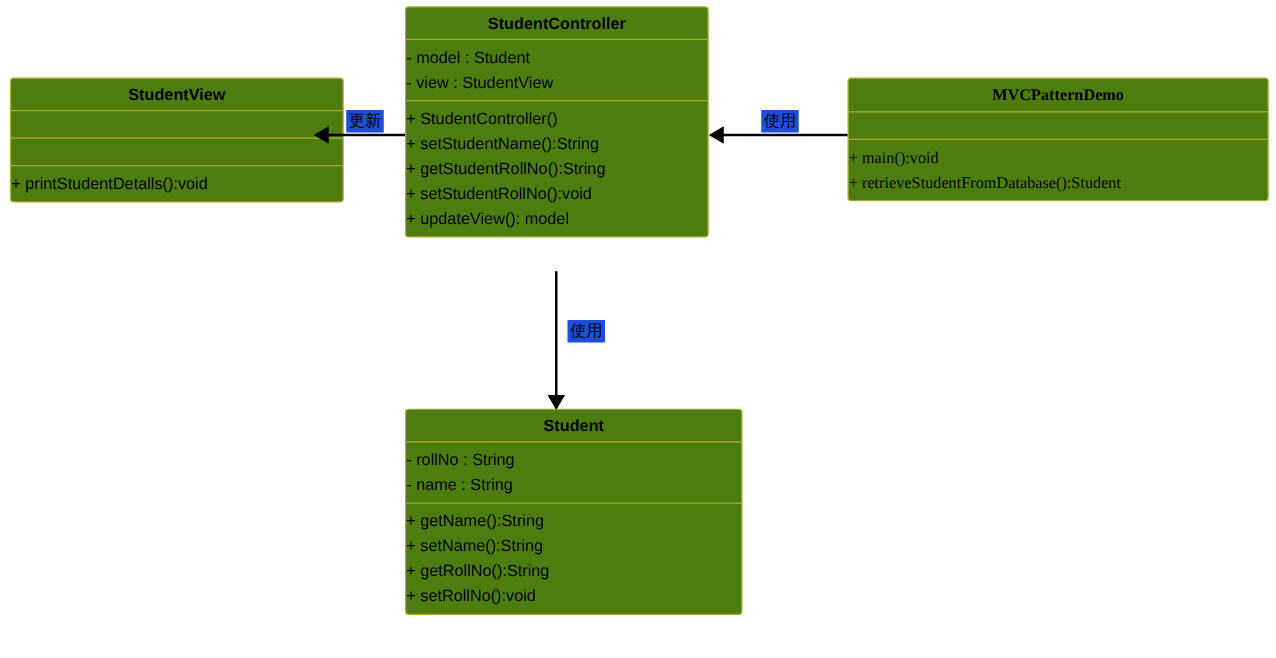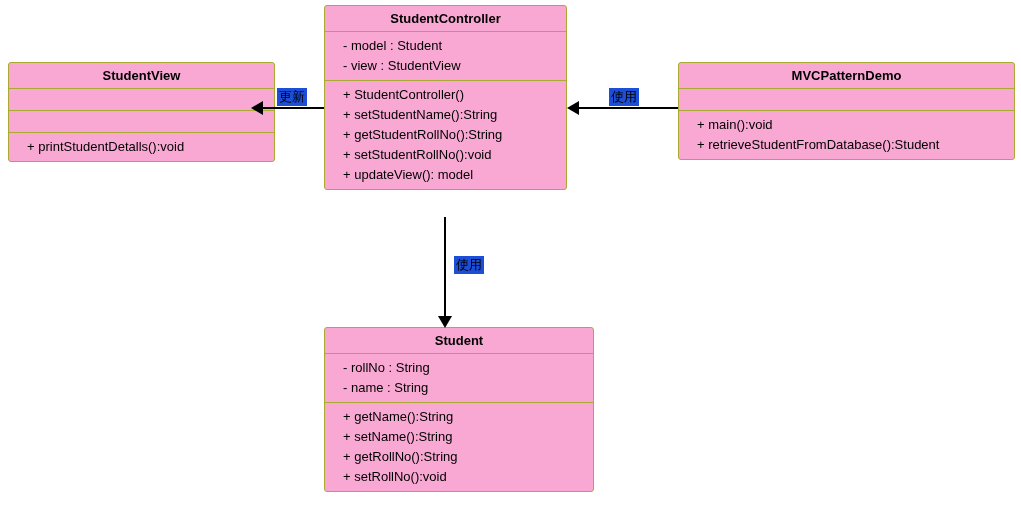--- a/index.html
+++ b/index.html
@@ -7,32 +7,32 @@
     margin: 0;
     width: 1021px;
     height: 526px;
     background: #ffffff;
     font-family: Arial, sans-serif;
     font-size: 13px;
     position: relative;
   }
   .class-box {
     position: absolute;
-    background: #f9a8d4;
+    background: #4d7c0f;
     border: 1px solid #aaaa33;
     border-radius: 3px;
   }
   .class-title {
     font-weight: bold;
     text-align: center;
     padding: 5px 0;
     border-bottom: 1px solid #aaaa33;
   }
   .class-section {
-    padding: 4px 18px;
+    padding: 4px 0;
     border-bottom: 1px solid #aaaa33;
     min-height: 22px;
   }
   .class-section:last-child { border-bottom: none; }
   .class-section.blank { min-height: 22px; }
   .member { line-height: 20px; white-space: nowrap; }
   .arrow-line {
     position: absolute;
     background: #000;
   }
@@ -68,21 +68,21 @@
   </div>
   <div class="class-section">
     <div class="member">+ StudentController()</div>
     <div class="member">+ setStudentName():String</div>
     <div class="member">+ getStudentRollNo():String</div>
     <div class="member">+ setStudentRollNo():void</div>
     <div class="member">+ updateView(): model</div>
   </div>
 </div>
 
-<div class="class-box" style="left:678px; top:62px; width:337px;">
+<div class="class-box" style="left:678px; top:62px; width:337px;font-family:Liberation Serif, serif;">
   <div class="class-title">MVCPatternDemo</div>
   <div class="class-section blank"></div>
   <div class="class-section">
     <div class="member">+ main():void</div>
     <div class="member">+ retrieveStudentFromDatabase():Student</div>
   </div>
 </div>
 
 <div class="class-box" style="left:324px; top:327px; width:270px;">
   <div class="class-title">Student</div>

